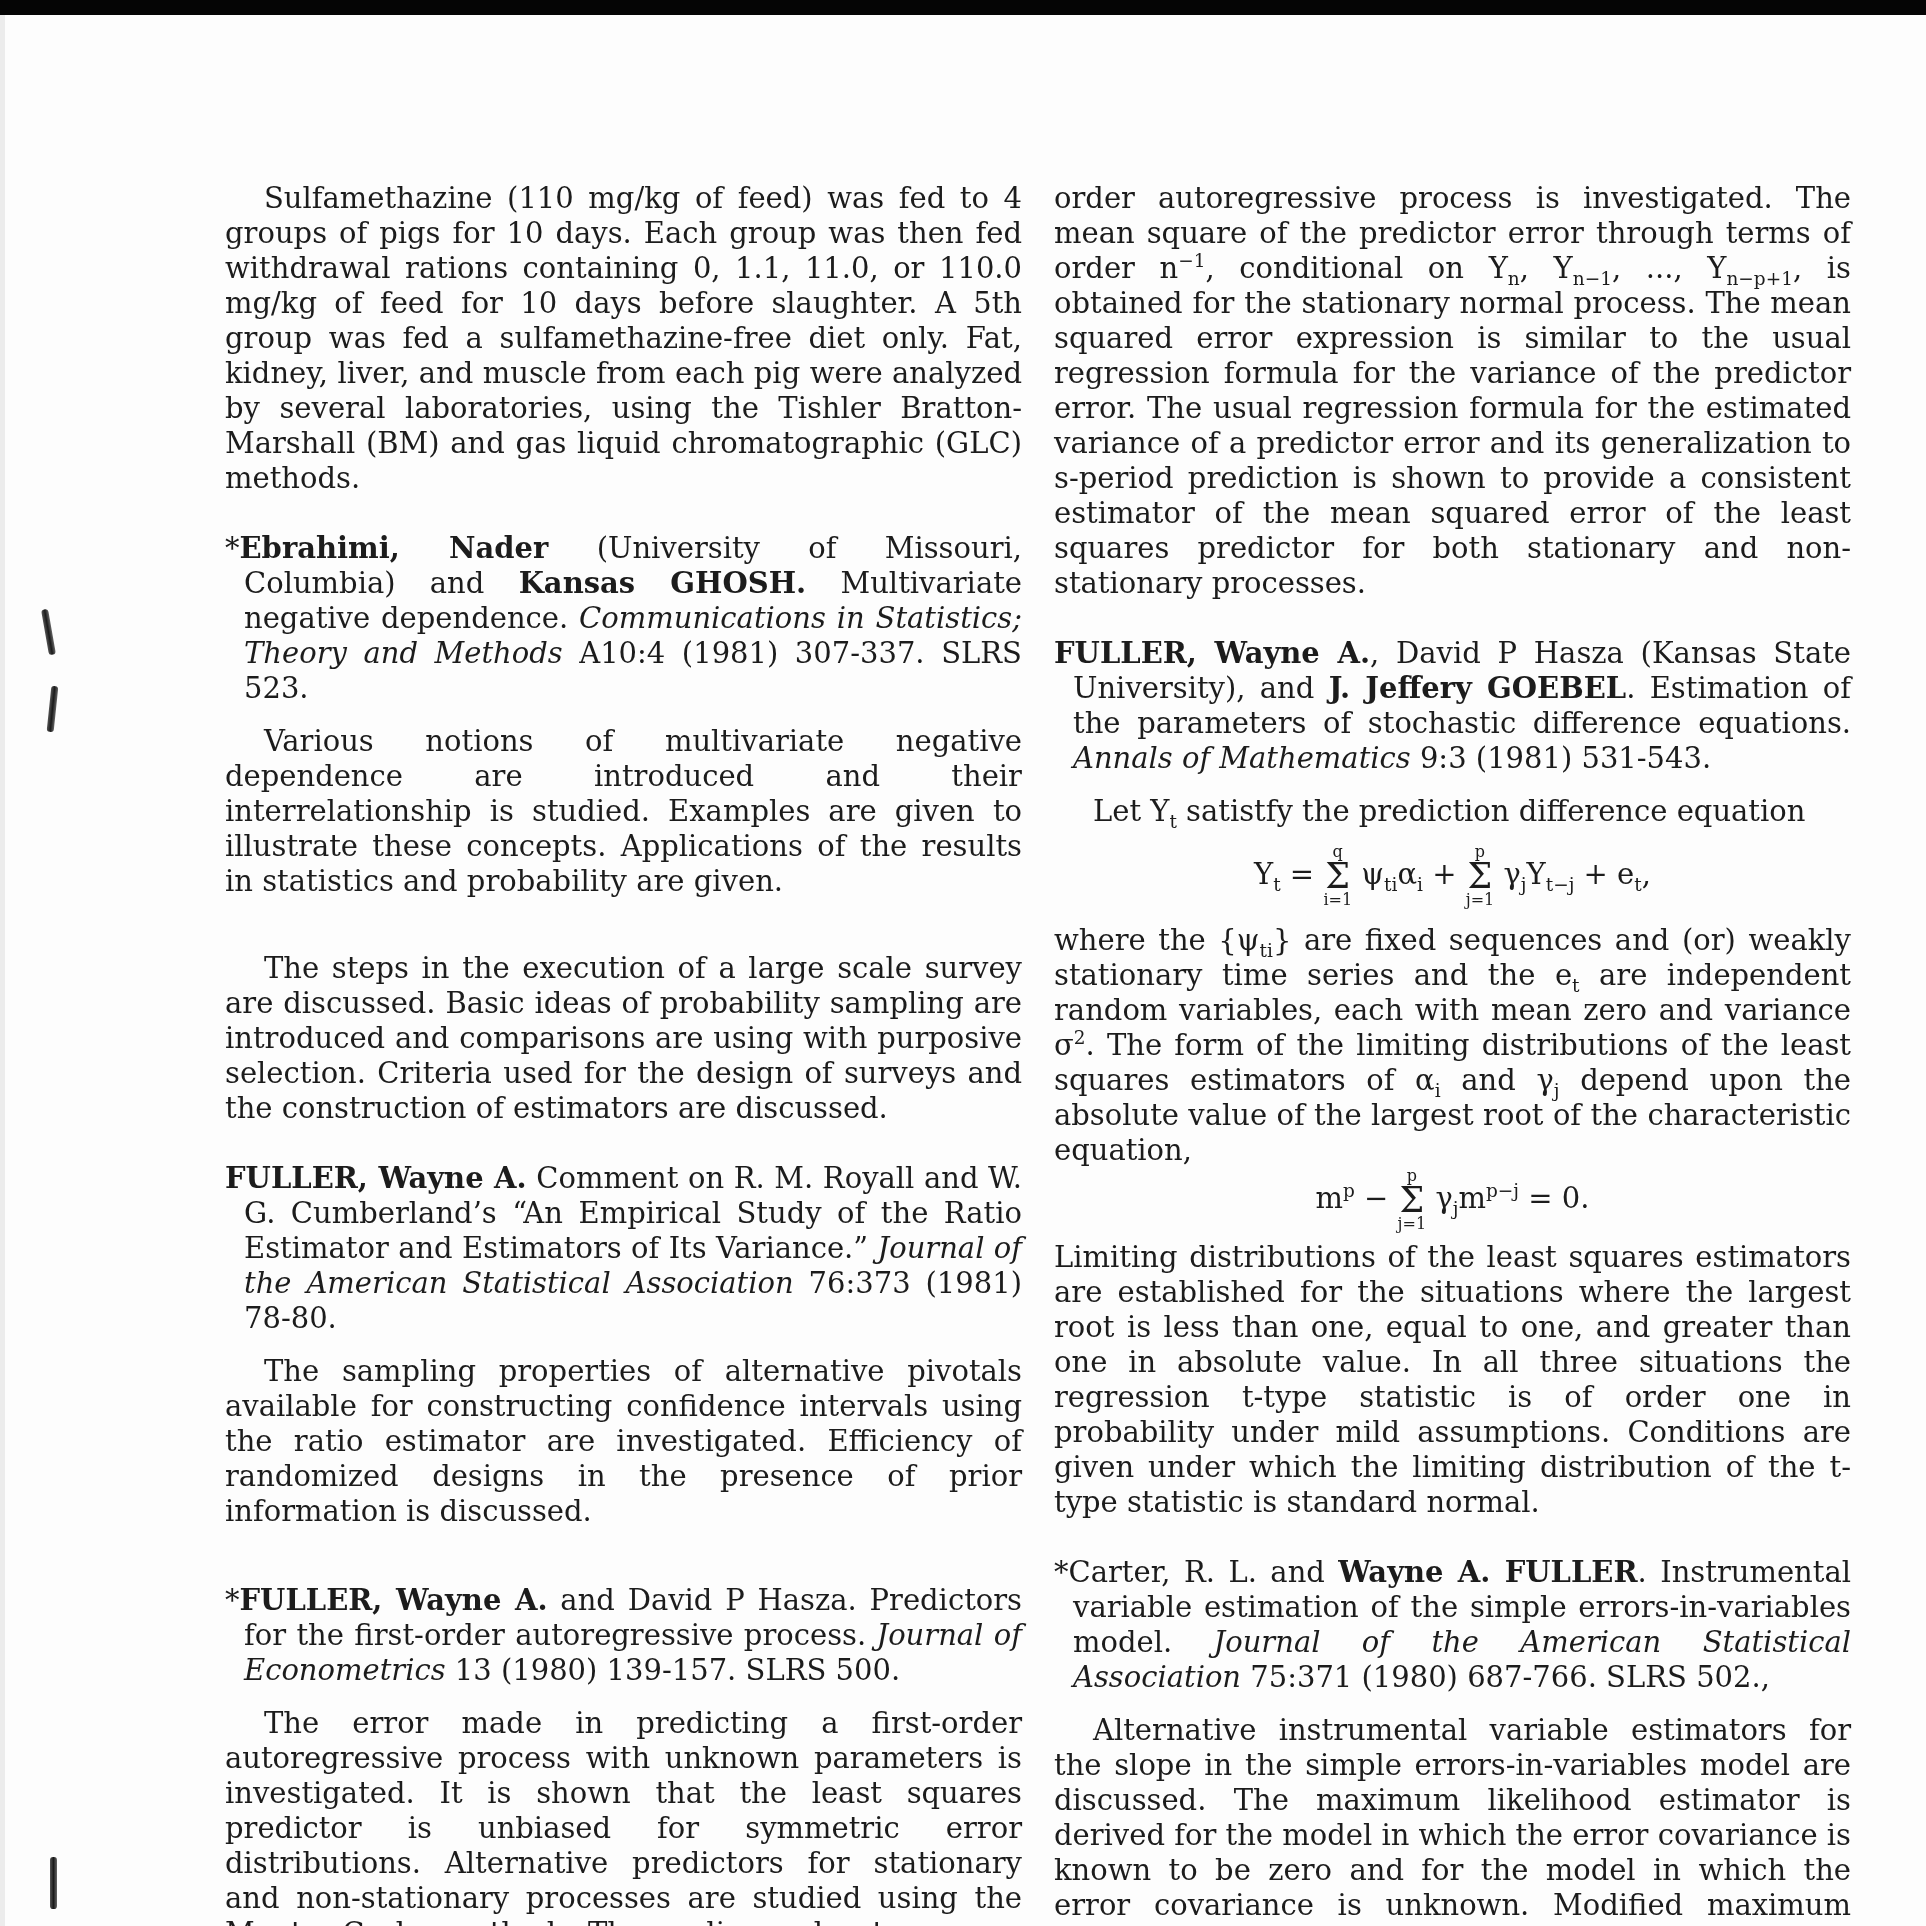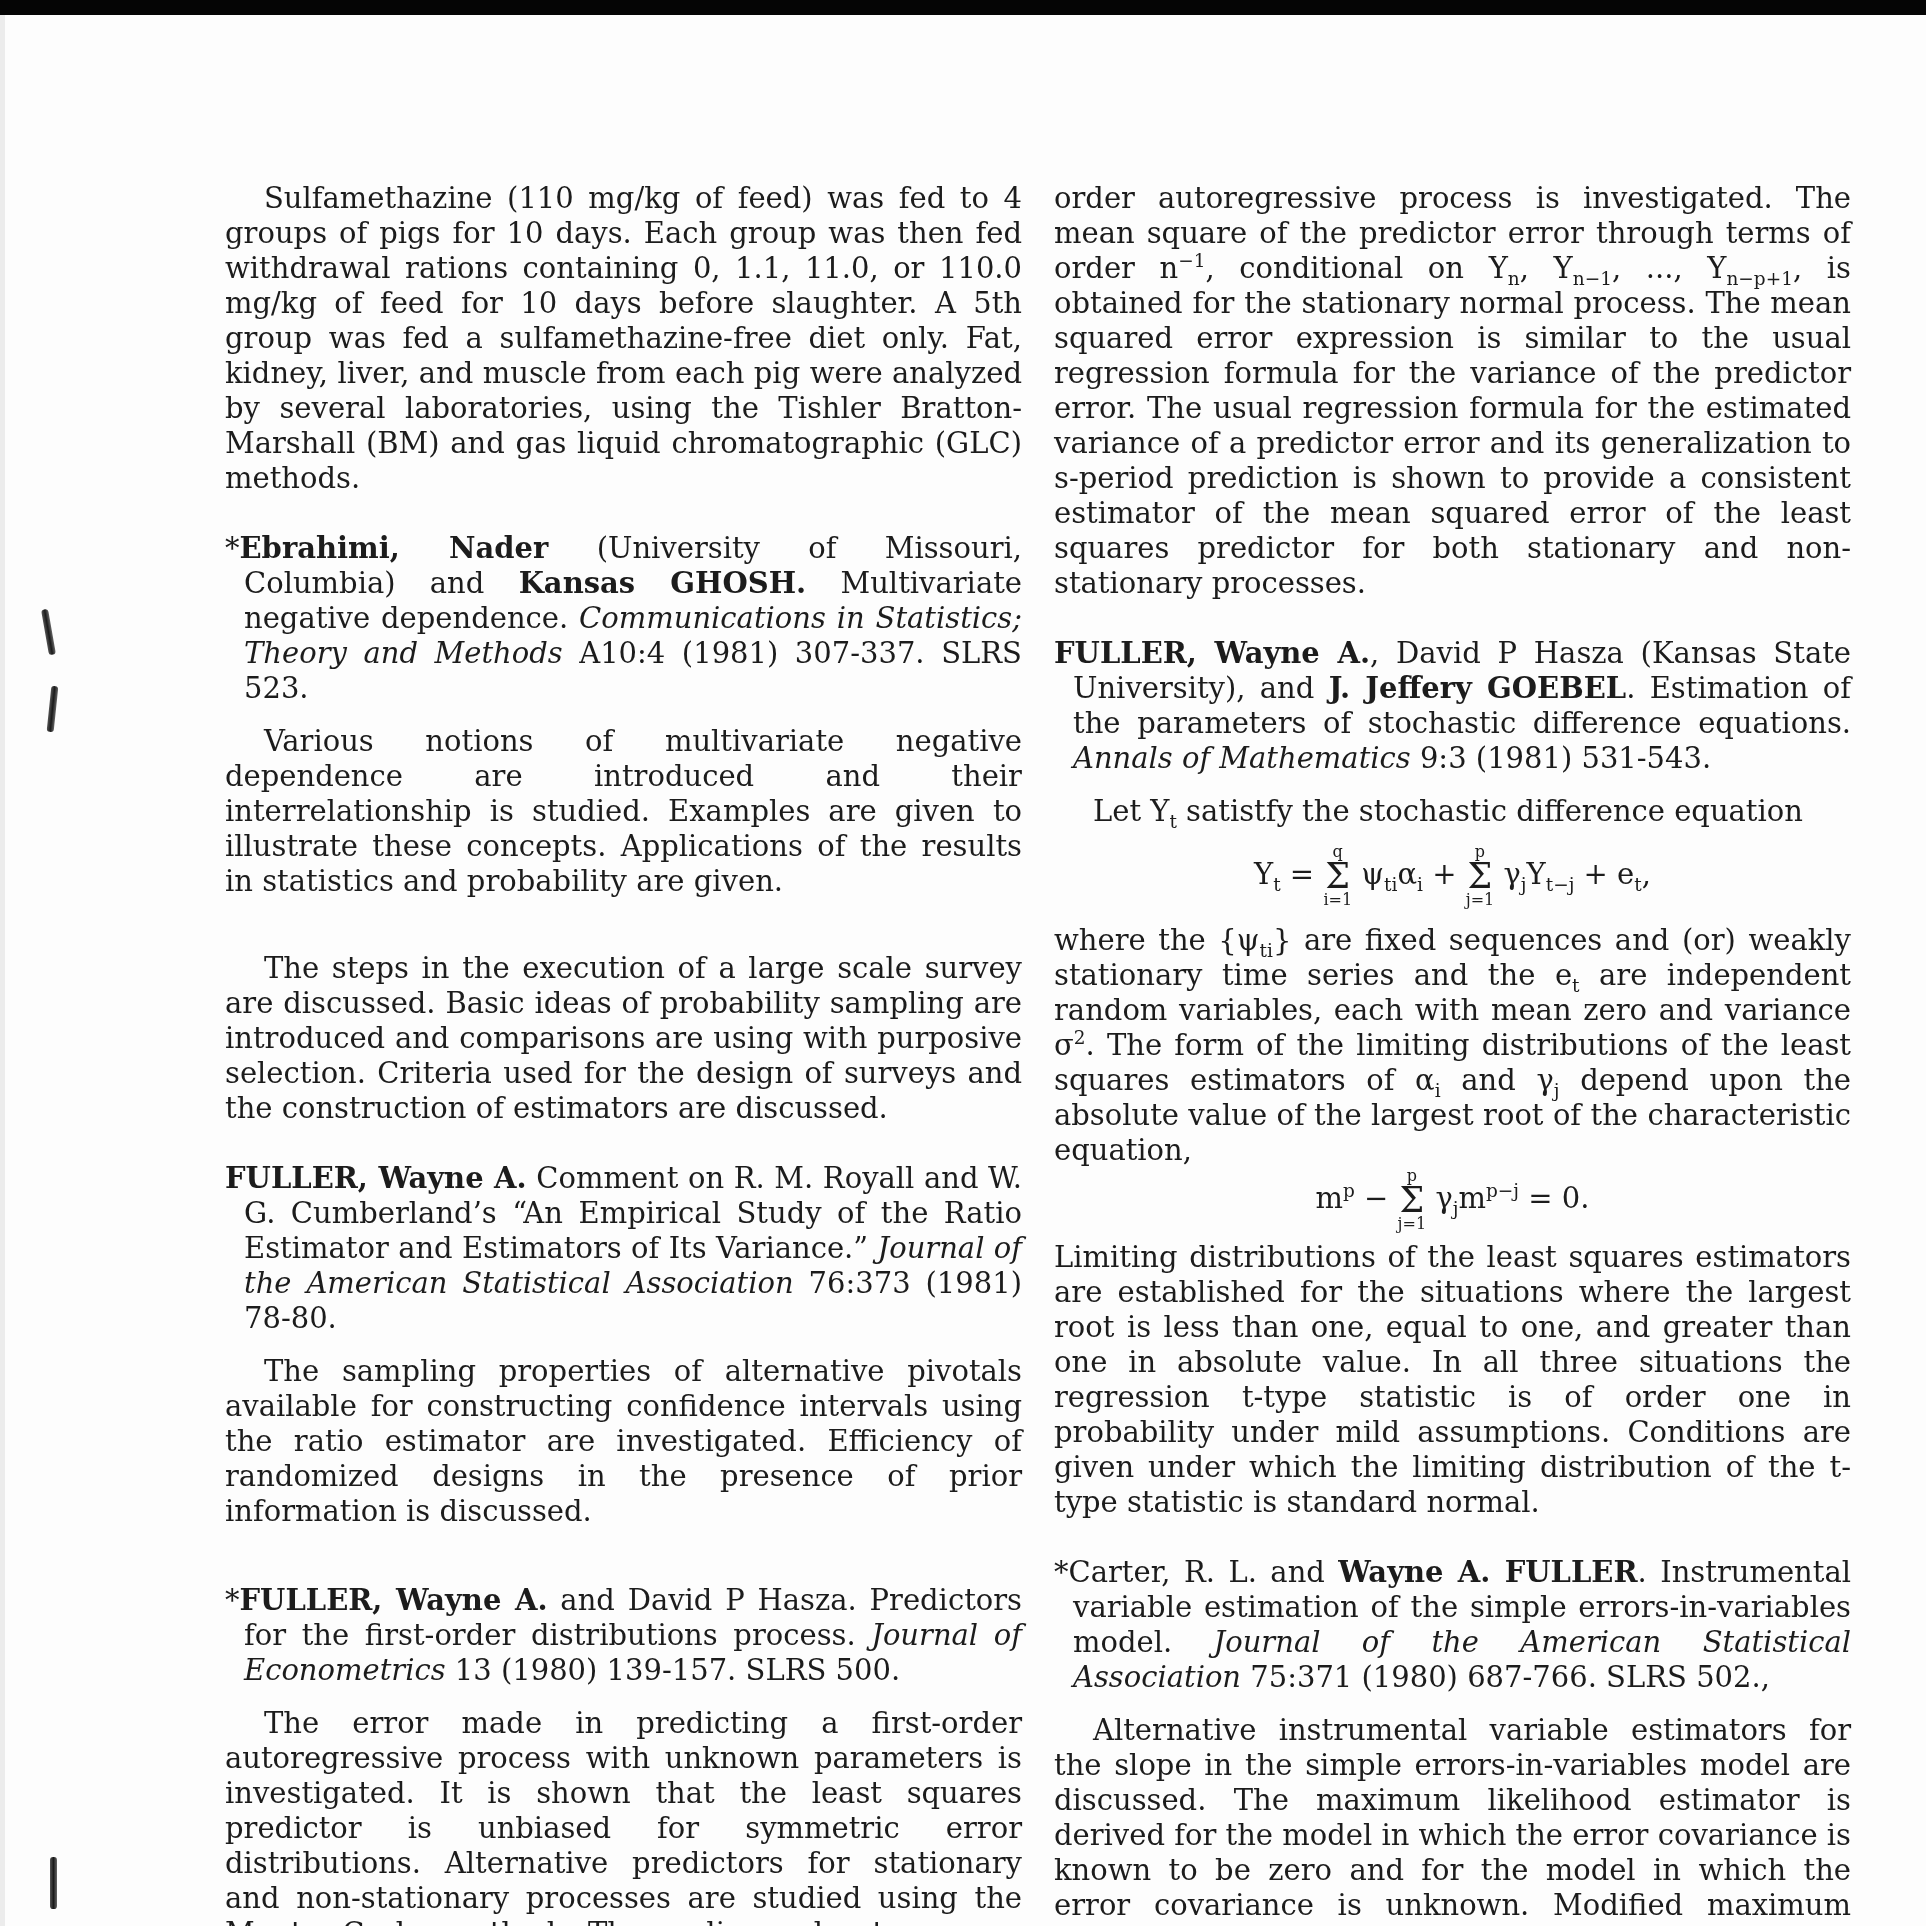--- a/index.html
+++ b/index.html
@@ -62,35 +62,35 @@
 
   <div class="gap-m"></div>
   <div>
     <p class="entry"><span></span><b>FULLER, Wayne A.</b><span> Comment on R. M. Royall and W. G. Cumberland’s “An Empirical Study of the Ratio Estimator and Estimators of Its Variance.” </span><i>Journal of the American Statistical Association</i><span> 76:373 (1981) 78-80.</span></p>
     <div class="gap-s"></div>
     <p class="abstract">The sampling properties of alternative pivotals available for constructing confidence intervals using the ratio estimator are investigated. Efficiency of randomized designs in the presence of prior information is discussed.</p>
   </div>
 
   <div class="gap-l"></div>
   <div>
-    <p class="entry"><span>*</span><b>FULLER, Wayne A.</b><span> and David P Hasza. Predictors for the first-order distributions process. </span><i>Journal of Econometrics</i><span> 13 (1980) 139-157. SLRS 500.</span></p>
+    <p class="entry"><span>*</span><b>FULLER, Wayne A.</b><span> and David P Hasza. Predictors for the first-order autoregressive process. </span><i>Journal of Econometrics</i><span> 13 (1980) 139-157. SLRS 500.</span></p>
     <div class="gap-s"></div>
     <p class="abstract">The error made in predicting a first-order autoregressive process with unknown parameters is investigated. It is shown that the least squares predictor is unbiased for symmetric error distributions. Alternative predictors for stationary and non-stationary processes are studied using the Monte Carlo method. The ordinary least squares statistics perform reasonably well for one period predictions with samples as small as ten for both stationary and non-stationary processes. It is demonstrated that there is a considerable loss in efficiency when outdated estimators are used to construct predictors.</p>
   </div>
 
 </div>
 
 <div class="col col-right">
   <p><span>order autoregressive process is investigated. The mean square of the predictor error through terms of order n</span><sup>−1</sup><span>, conditional on Y</span><sub>n</sub><span>, Y</span><sub>n−1</sub><span>, ..., Y</span><sub>n−p+1</sub><span>, is obtained for the stationary normal process. The mean squared error expression is similar to the usual regression formula for the variance of the predictor error. The usual regression formula for the estimated variance of a predictor error and its generalization to s-period prediction is shown to provide a consistent estimator of the mean squared error of the least squares predictor for both stationary and non-stationary processes.</span></p>
 
   <div class="gap-m"></div>
   <div>
     <p class="entry"><span></span><b>FULLER, Wayne A.</b><span>, David P Hasza (Kansas State University), and </span><b>J. Jeffery GOEBEL</b><span>. Estimation of the parameters of stochastic difference equations. </span><i>Annals of Mathematics</i><span> 9:3 (1981) 531-543.</span></p>
     <div class="gap-s"></div>
-    <p class="abstract"><span>Let Y</span><sub>t</sub><span> satistfy the stochastic difference equation</span></p>
+    <p class="abstract"><span>Let Y</span><sub>t</sub><span> satistfy the prediction difference equation</span></p>
 
     <div class="eq">
       <span>Y</span><sub>t</sub><span> = </span>
       <span class="sum"><span class="lim">q</span><span class="sig">Σ</span><span class="lim">i=1</span></span>
       <span>ψ</span><sub>ti</sub><span>α</span><sub>i</sub><span> + </span>
       <span class="sum"><span class="lim">p</span><span class="sig">Σ</span><span class="lim">j=1</span></span>
       <span>γ</span><sub>j</sub><span>Y</span><sub>t−j</sub><span> + e</span><sub>t</sub><span>,</span>
     </div>
 
     <p><span>where the {ψ</span><sub>ti</sub><span>} are fixed sequences and (or) weakly stationary time series and the e</span><sub>t</sub><span> are independent random variables, each with mean zero and variance σ</span><sup>2</sup><span>. The form of the limiting distributions of the least squares estimators of α</span><sub>i</sub><span> and γ</span><sub>j</sub><span> depend upon the absolute value of the largest root of the characteristic equation,</span></p>

